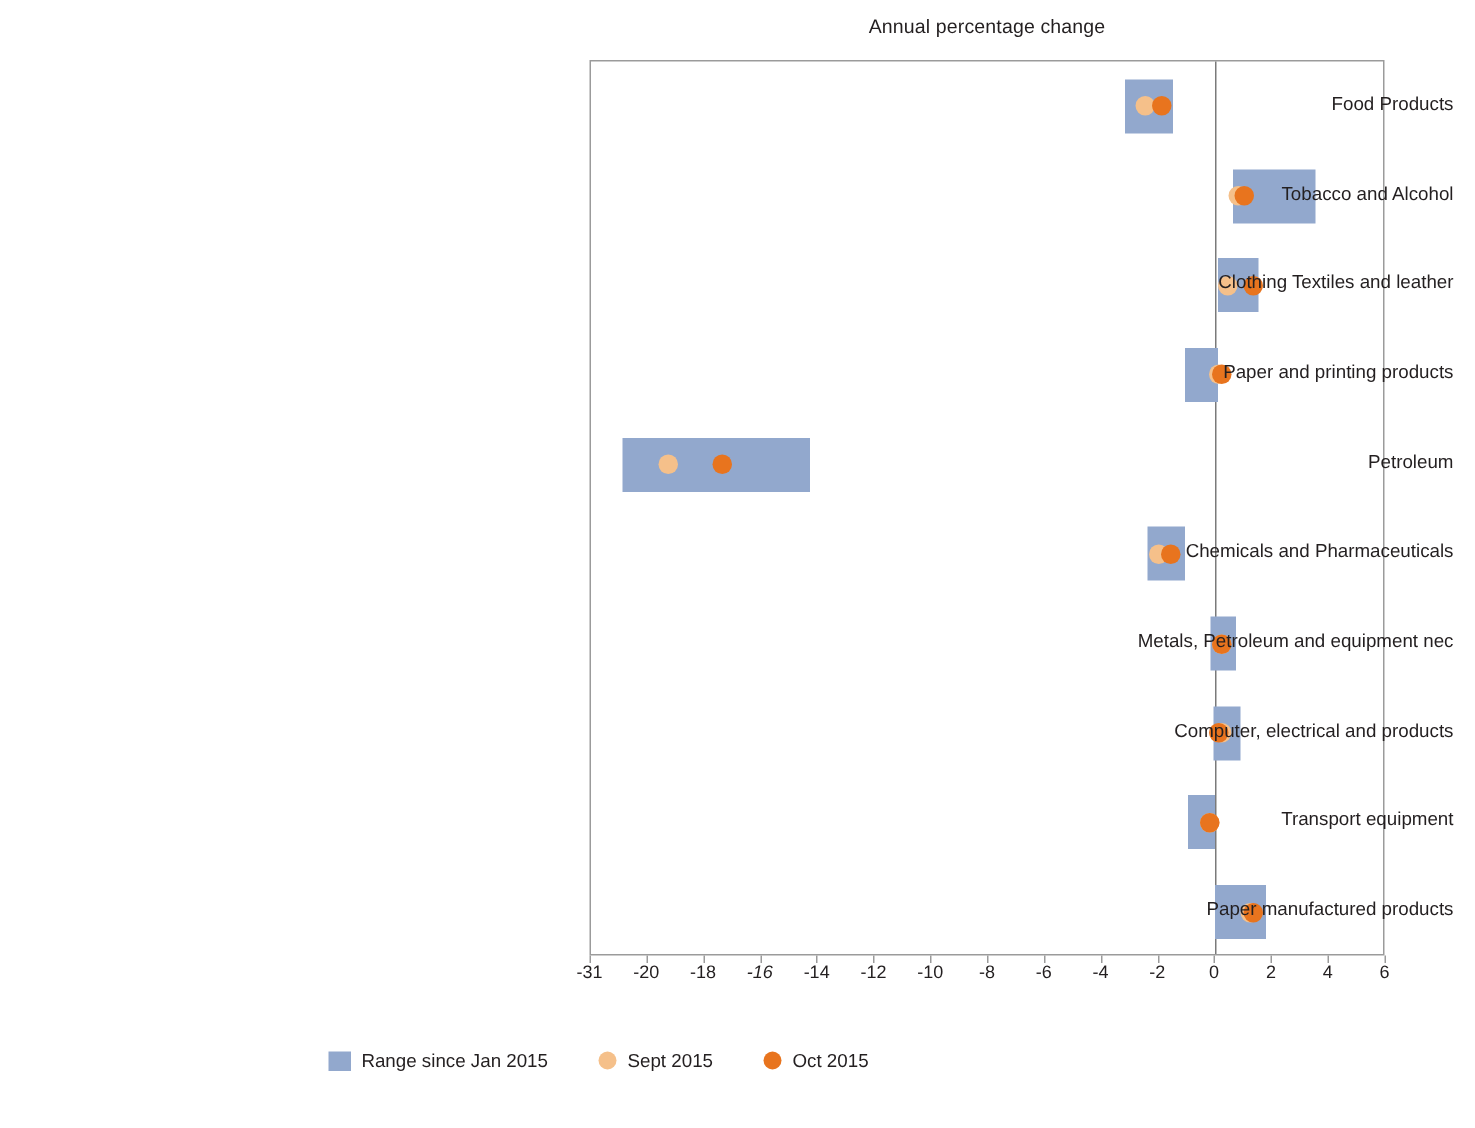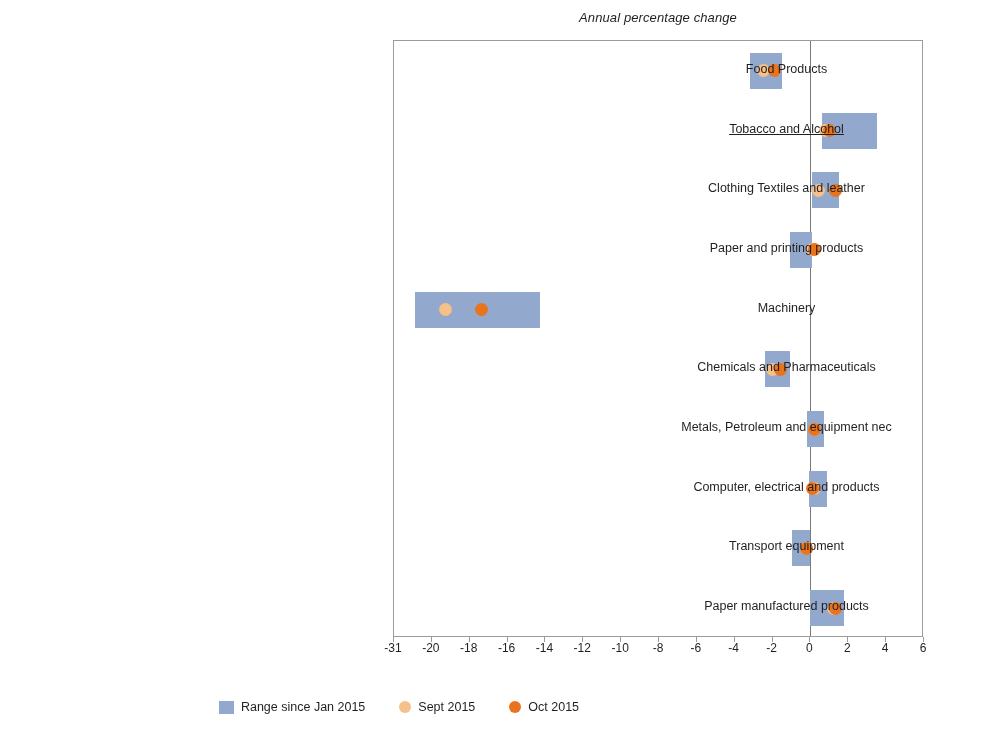--- a/index.html
+++ b/index.html
@@ -24,21 +24,20 @@
   .chart-title {
     position: absolute;
     left: 393px;
     top: 10px;
     width: 530px;
     text-align: center;
     font-size: 13px;
     color: #231f20;
     letter-spacing: 0.1px;
     white-space: nowrap;
-    font-style: italic;
   }
   
   #plot {
     position: absolute;
     left: 393px;
     top: 40px;
     width: 530px;
     height: 597px;
     border: 1px solid #9b9b9b;
     box-sizing: border-box;
@@ -67,23 +66,23 @@
     width: 13px;
     height: 13px;
     border-radius: 50%;
   }
   .dot.sept { background: #f5c08a; }
   .dot.oct  { background: #e8741e; }
 
   
   .cat-label {
     position: absolute;
-    right: 4px;
+    right: 14px;
     width: 385px;
-    text-align: center;
+    text-align: right;
     box-sizing: border-box;
     font-size: 12.5px;
     color: #231f20;
     white-space: nowrap;
   }
   
   .xtick {
     position: absolute;
     top: 641px;
     width: 40px;
@@ -168,39 +167,39 @@
         <div class="dot sept" style="left: 406.143px; top: 500.95px;"></div>
         <div class="dot oct" style="left: 406.143px; top: 500.95px;"></div>
         <div class="range-bar" style="left: 416.429px; width: 34.0714px; top: 549.15px;"></div>
         <div class="dot sept" style="left: 432.643px; top: 560.65px;"></div>
         <div class="dot oct" style="left: 434.536px; top: 560.65px;"></div>
       </div>
   </div>
 
   <div id="labels-layer">
       <div class="cat-label" style="top: 61.85px;">Food Products</div>
-      <div class="cat-label" style="top: 121.55px; text-decoration: underline;">Tobacco and Alcohol</div>
+      <div class="cat-label" style="top: 121.55px;">Tobacco and Alcohol</div>
       <div class="cat-label" style="top: 181.25px;">Clothing Textiles and leather</div>
       <div class="cat-label" style="top: 240.95px;">Paper and printing products</div>
-      <div class="cat-label" style="top: 300.65px;">Machinery</div>
+      <div class="cat-label" style="top: 300.65px;">Petroleum</div>
       <div class="cat-label" style="top: 360.35px;">Chemicals and Pharmaceuticals</div>
       <div class="cat-label" style="top: 420.05px;">Metals, Petroleum and equipment nec</div>
       <div class="cat-label" style="top: 479.75px;">Computer, electrical and products</div>
       <div class="cat-label" style="top: 539.45px;">Transport equipment</div>
       <div class="cat-label" style="top: 599.15px;">Paper manufactured products</div>
     </div>
   <div id="ticks-layer">
       <div class="tick-mark" style="left: 393px; top: 637px;"></div>
       <div class="xtick" style="left: 393px;">-31</div>
       <div class="tick-mark" style="left: 430.857px; top: 637px;"></div>
       <div class="xtick" style="left: 430.857px;">-20</div>
       <div class="tick-mark" style="left: 468.714px; top: 637px;"></div>
       <div class="xtick" style="left: 468.714px;">-18</div>
       <div class="tick-mark" style="left: 506.571px; top: 637px;"></div>
-      <div class="xtick" style="left: 506.571px;">-16</div>
+      <div class="xtick" style="left: 506.571px; font-style: italic;">-16</div>
       <div class="tick-mark" style="left: 544.429px; top: 637px;"></div>
       <div class="xtick" style="left: 544.429px;">-14</div>
       <div class="tick-mark" style="left: 582.286px; top: 637px;"></div>
       <div class="xtick" style="left: 582.286px;">-12</div>
       <div class="tick-mark" style="left: 620.143px; top: 637px;"></div>
       <div class="xtick" style="left: 620.143px;">-10</div>
       <div class="tick-mark" style="left: 658px; top: 637px;"></div>
       <div class="xtick" style="left: 658px;">-8</div>
       <div class="tick-mark" style="left: 695.857px; top: 637px;"></div>
       <div class="xtick" style="left: 695.857px;">-6</div>

